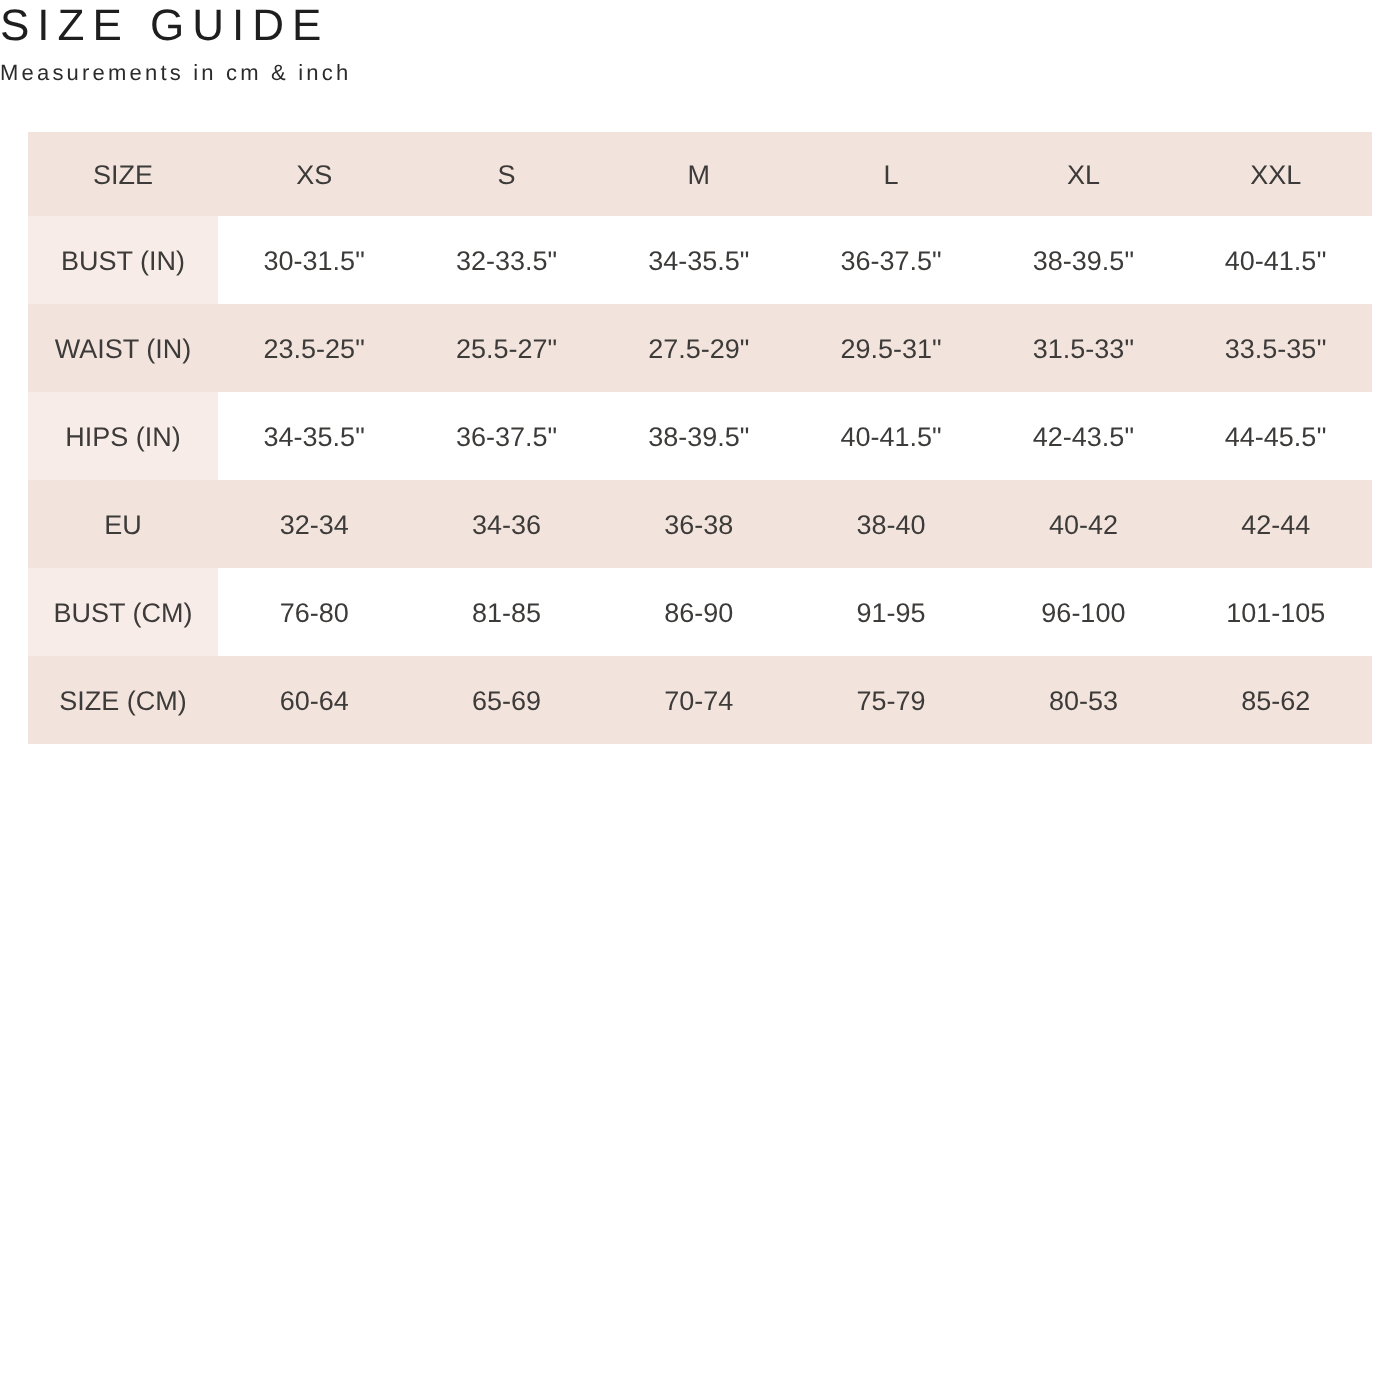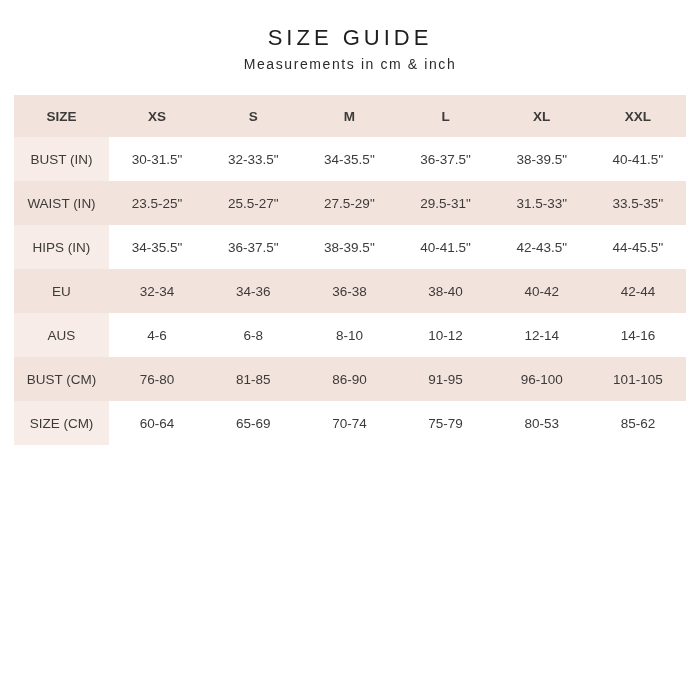--- a/index.html
+++ b/index.html
@@ -5,30 +5,30 @@
   html,body{margin:0;padding:0;}
   body{
     width:700px;height:700px;
     background:#ffffff;
     font-family:"Liberation Sans","DejaVu Sans",sans-serif;
     -webkit-font-smoothing:antialiased;
     --row-pink:#f2e4dd;
     --col-pink:#f8ece8;
     --text:#3d3b39;
   }
-  .header{ text-align:center; padding-top:25px; }
+  .header{ text-align:left; }
   .title{
     font-size:22px;
     letter-spacing:4px;
     font-weight:400;
     color:#1e1e1e;
     margin:0;
   }
   .subtitle{
-    font-size:14px;
+    font-size:11px;
     letter-spacing:1.6px;
     color:#2b2b2b;
     margin-top:5px;
   }
   table.size-table{
     border-collapse:collapse;
     table-layout:fixed;
     width:672px;
     margin:23px auto 0 auto;
   }
@@ -39,21 +39,20 @@
     color:var(--text);
     text-align:center;
     vertical-align:middle;
     padding:0;
     height:44px;
     border:none;
   }
   table.size-table thead th{
     height:42px;
     background:var(--row-pink);
-    font-weight:bold;
   }
   
   table.size-table tbody tr:nth-child(even) td,
   table.size-table tbody tr:nth-child(even) th{
     background:var(--row-pink);
   }
   
   table.size-table tbody tr:nth-child(odd) th{
     background:var(--col-pink);
   }
@@ -118,29 +117,20 @@
       <tr>
         <th>EU</th>
         <td>32-34</td>
         <td>34-36</td>
         <td>36-38</td>
         <td>38-40</td>
         <td>40-42</td>
         <td>42-44</td>
       </tr>
       <tr>
-        <th>AUS</th>
-        <td>4-6</td>
-        <td>6-8</td>
-        <td>8-10</td>
-        <td>10-12</td>
-        <td>12-14</td>
-        <td>14-16</td>
-      </tr>
-      <tr>
         <th>BUST (CM)</th>
         <td>76-80</td>
         <td>81-85</td>
         <td>86-90</td>
         <td>91-95</td>
         <td>96-100</td>
         <td>101-105</td>
       </tr>
       <tr>
         <th>SIZE (CM)</th>

